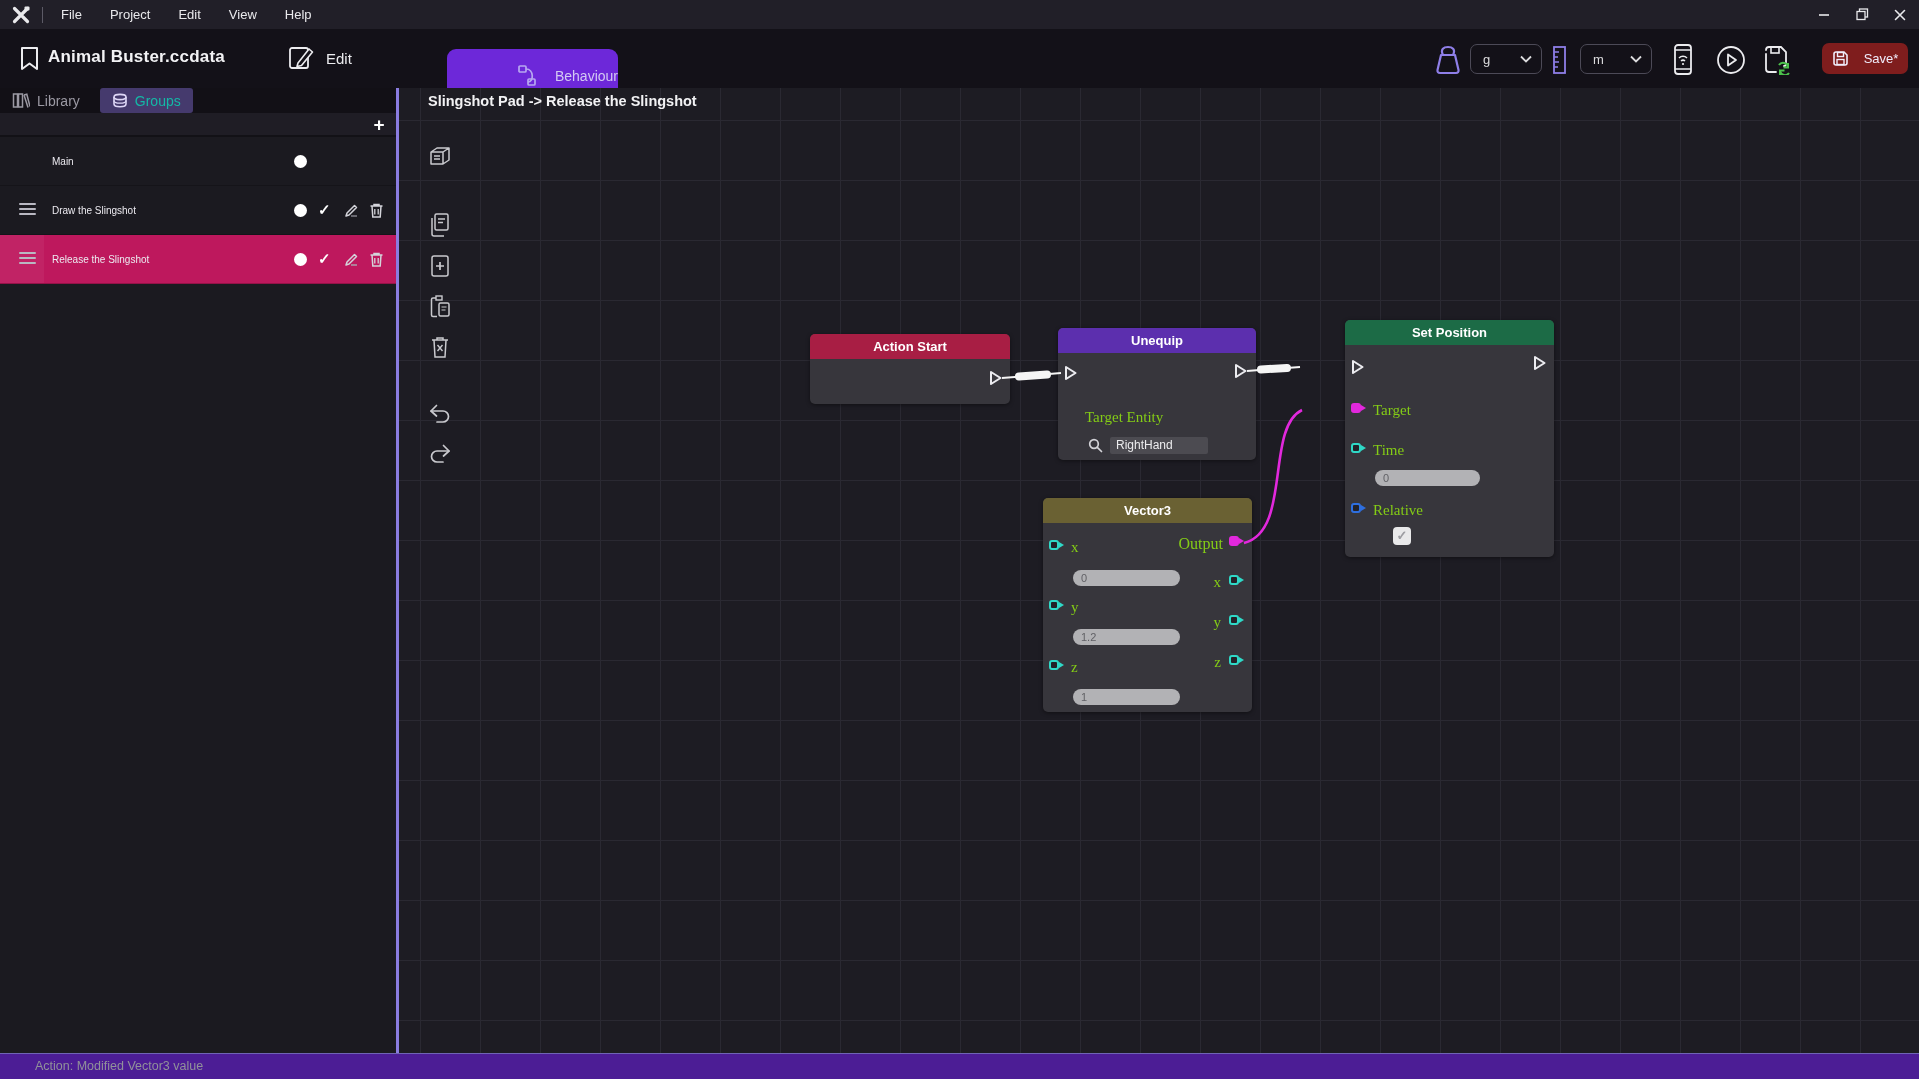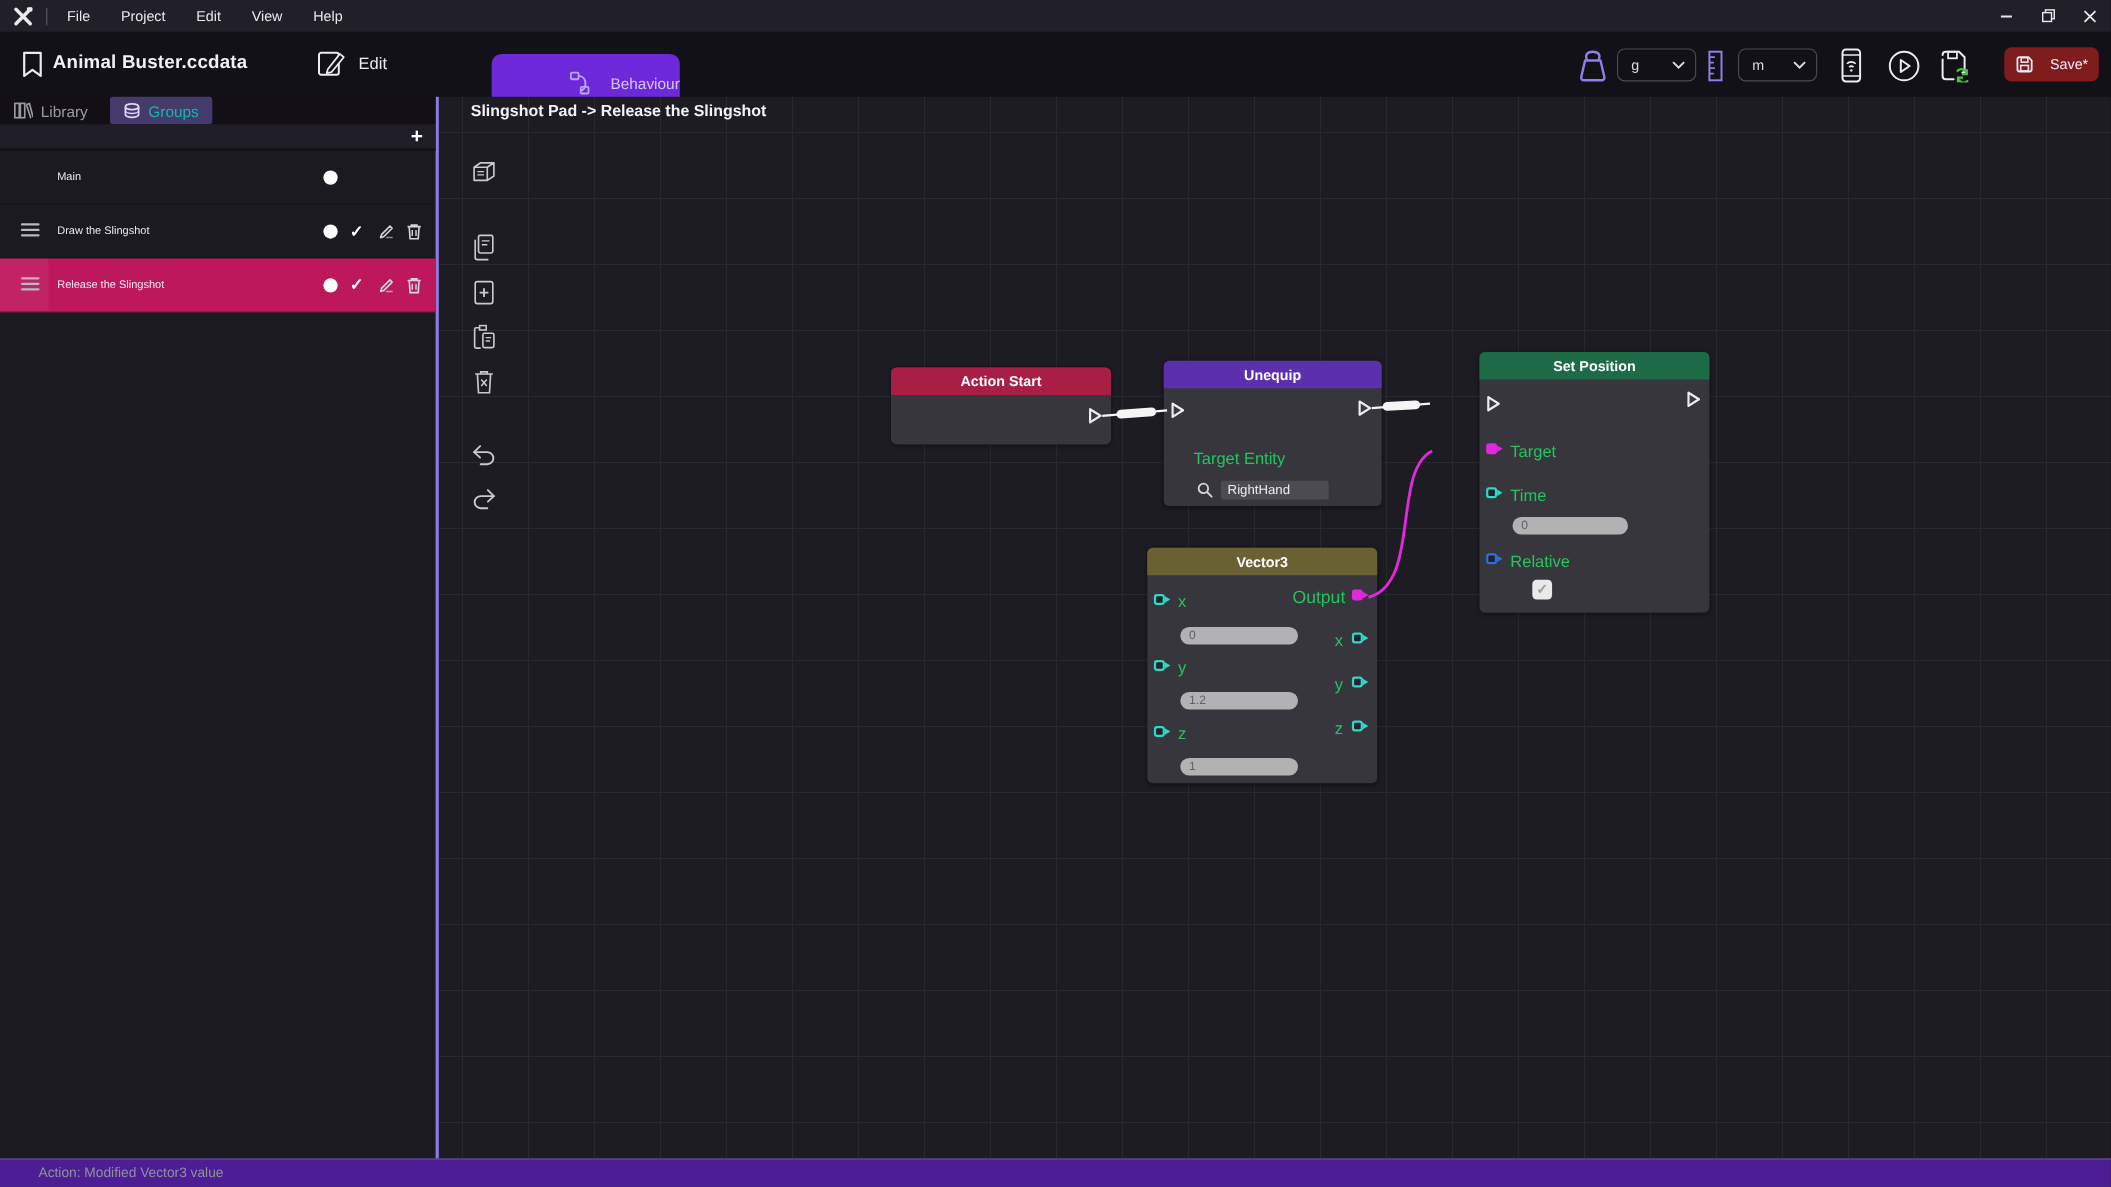--- a/index.html
+++ b/index.html
@@ -53,21 +53,21 @@
   .tool { position:absolute; left:27px; width:28px; height:28px; display:flex; align-items:center; justify-content:center; }
   .wires { position:absolute; left:0; top:0; pointer-events:none; z-index:5; }
 
   .node { position:absolute; background:#37363c; border-radius:5px; box-shadow:0 1px 4px rgba(0,0,0,.45); z-index:2; }
   .nhead { height:25px; border-radius:5px 5px 0 0; color:#fff; font-size:13px; font-weight:bold; text-align:center; line-height:25px; }
   .exec { position:absolute; width:18px; height:18px; }
   .pin { position:absolute; width:10px; height:10px; border:2px solid currentColor; border-radius:3px; background:#232228; }
   .pin::after { content:""; position:absolute; right:-7px; top:50%; transform:translateY(-50%); border-left:5px solid currentColor; border-top:3.5px solid transparent; border-bottom:3.5px solid transparent; }
   .pin.filled { background:currentColor; }
   .teal { color:#2fd9c7; } .magenta { color:#e228dd; } .blue { color:#2e6fe0; }
-  .plabel { position:absolute; font-size:15px; color:#22c55e; }
+  .plabel { position:absolute; font-size:15px; color:#84cc16;font-family:Liberation Serif, serif; }
   .vfield { position:absolute; height:16px; background:#b2b2b5; border-radius:8px; color:#616166; font-size:11px; line-height:16px; padding-left:8px; }
   .sfield { position:absolute; height:17px; background:#4c4b51; border-radius:2px; color:#ececee; font-size:12px; line-height:17px; padding-left:6px; }
   .cbox { position:absolute; width:18px; height:18px; background:#e9e9ea; border-radius:4px; color:#9d9da2; font-size:13px; font-weight:bold; text-align:center; line-height:17px; }
 
   
   .statusbar { height:26px; background:#4c1d95; border-top:1px solid #6f64b4; color:#91919a; font-size:12.5px; line-height:24px; padding-left:35px; }
 
   svg { display:block; }
 </style>
 </head>

